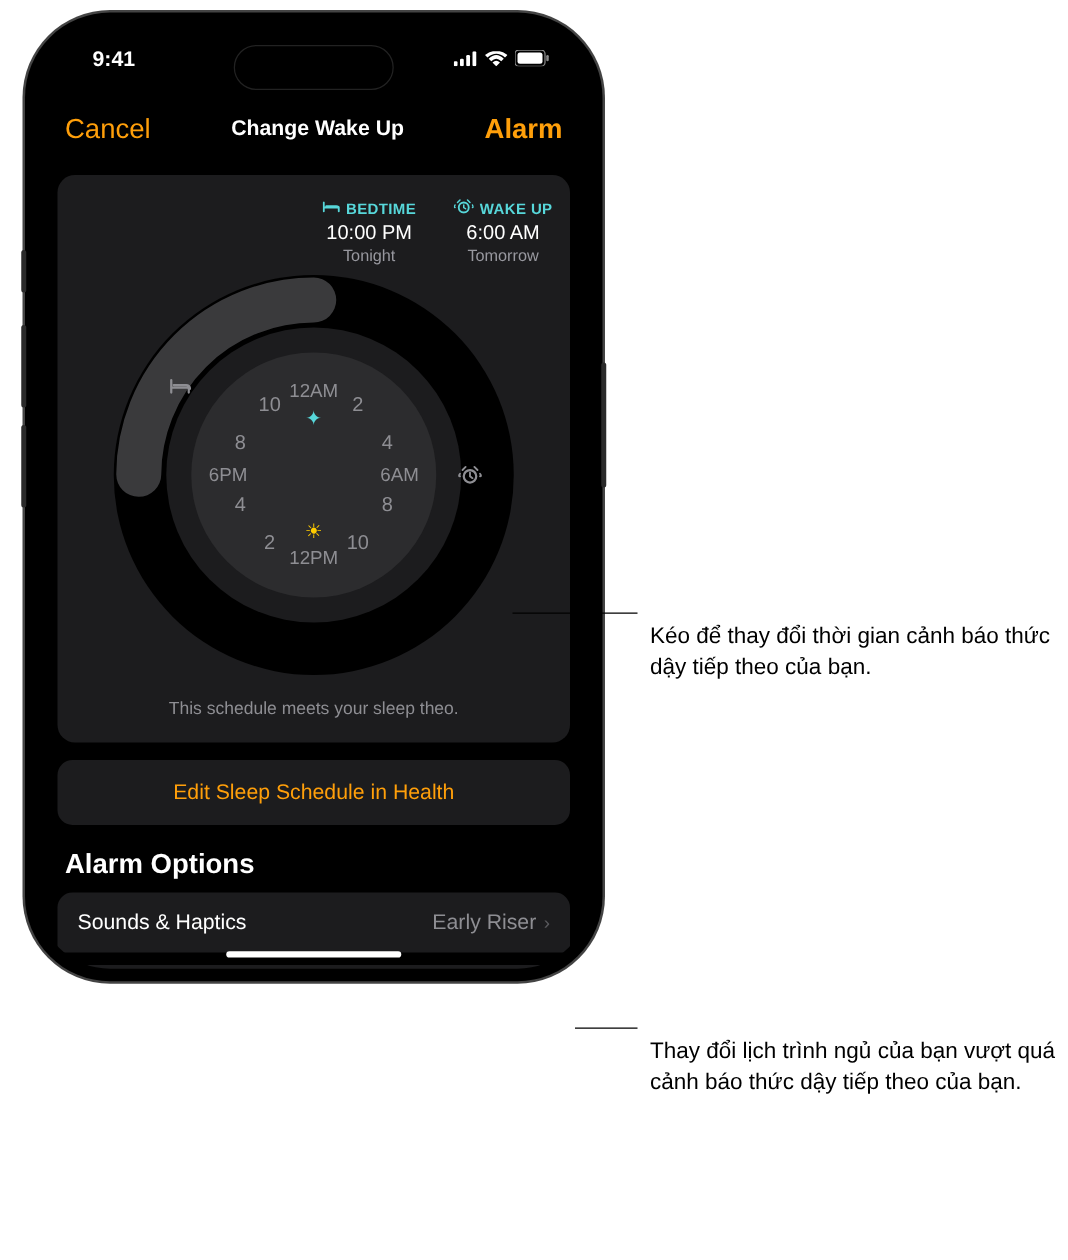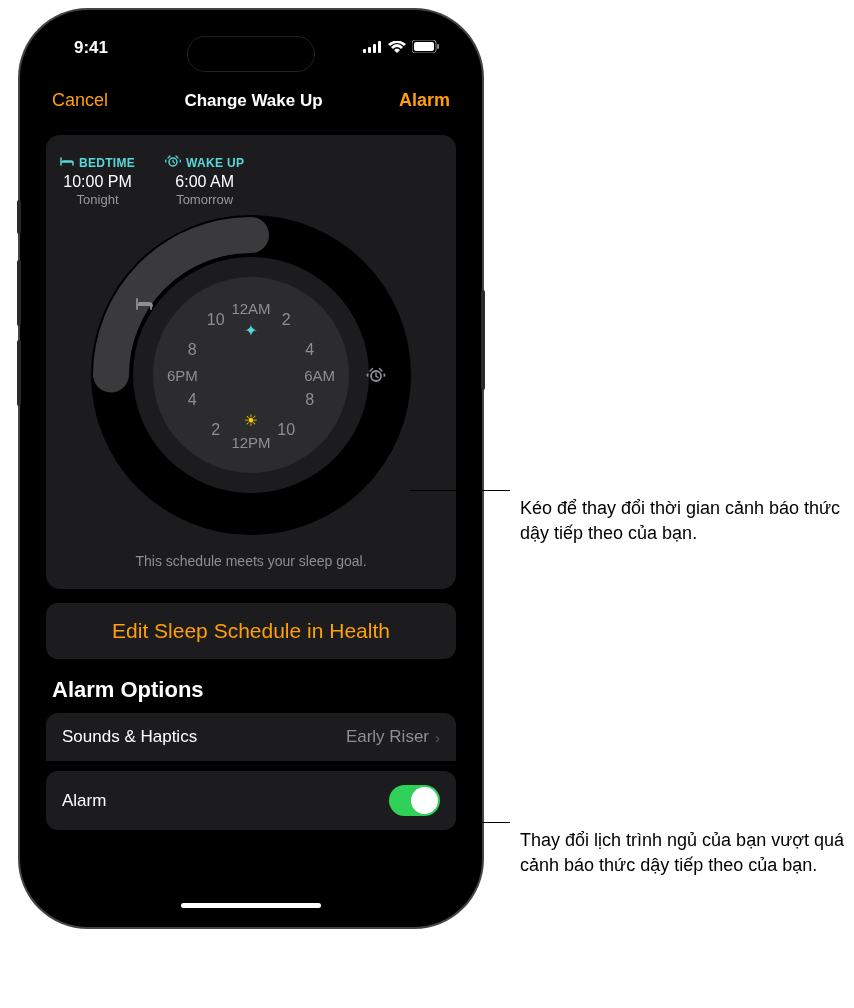--- a/index.html
+++ b/index.html
@@ -8,21 +8,21 @@
   font-family: -apple-system, BlinkMacSystemFont, "Segoe UI", Helvetica, Arial, sans-serif;
   width: 854px;
   height: 1008px;
   position: relative;
 }
 .phone-frame {
   position: absolute;
   left: 20px;
   top: 10px;
   width: 462px;
-  height: 917px;
+  height: 775px;
   background: #000;
   border-radius: 68px;
   padding: 10px;
   box-shadow: 0 0 0 2px #444;
 }
 .phone-screen {
   width: 100%;
   height: 100%;
   background: #000;
   border-radius: 58px;
@@ -52,34 +52,34 @@
   border: 1px solid #222;
 }
 .header-bar {
   display: flex;
   justify-content: space-between;
   align-items: center;
   padding: 32px 22px 14px;
 }
 .header-bar .left, .header-bar .right {
   color: #ff9f0a;
-  font-size: 18px;
+  font-size: 22px;
   font-weight: 400;
 }
 .header-bar .right { font-weight: 600; }
 .header-bar .title { font-size: 17px; font-weight: 600; color: #fff; }
 .card {
   margin: 10px 16px;
   background: #1c1c1e;
   border-radius: 14px;
   padding: 18px 14px 20px;
 }
 .schedule-row {
   display: flex;
-  justify-content: flex-start;
+  justify-content: flex-end;
   gap: 30px;
   margin-bottom: 2px;
 }
 .sched-col { text-align: center; }
 .sched-label {
   color: #57d7da;
   font-size: 12px;
   font-weight: 600;
   letter-spacing: 0.3px;
   display: inline-flex;
@@ -140,21 +140,21 @@
   justify-content: center;
   color: #8e8e93;
 }
 .goal-text { text-align: center; }
 .goal-hr { font-size: 18px; font-weight: 400; }
 .goal-sub { font-size: 14px; color: #8e8e93; margin-top: 2px; }
 .edit-btn {
   margin: 14px 16px 18px;
   background: #1c1c1e;
   color: #ff9f0a;
-  font-size: 21px;
+  font-size: 17px;
   font-weight: 500;
   text-align: center;
   padding: 16px;
   border-radius: 12px;
 }
 .section-title {
   color: #fff;
   font-size: 22px;
   font-weight: 700;
   margin: 6px 22px 10px;
@@ -309,21 +309,21 @@
           <div class="handle" style="left:271px;top:146px">
             <svg width="20" height="16" viewBox="0 0 20 16">
                 <circle cx="10" cy="9" r="5" fill="none" stroke="#8e8e93" stroke-width="1.8"></circle>
                 <path d="M10 6 v3 l2 1.5 M4 4 l2.5-2.5 M16 4 l-2.5-2.5 M2 7 q-1.5 2 0 2 M18 7 q1.5 2 0 2" stroke="#8e8e93" stroke-width="1.5" fill="none" stroke-linecap="round"></path>
               </svg>
           </div>
         </div>
       </div>
 
       <div class="goal-text">
-        <div class="goal-sub">This schedule meets your sleep goal.</div>
+        <div class="goal-sub">This schedule meets your sleep theo.</div>
       </div>
     </div>
 
     <div class="edit-btn">Edit Sleep Schedule in Health</div>
 
     <div class="section-title">Alarm Options</div>
 
     <div class="row" style="border-radius:12px 12px 0 0">
       <span>Sounds &amp; Haptics</span>
       <span class="value">

